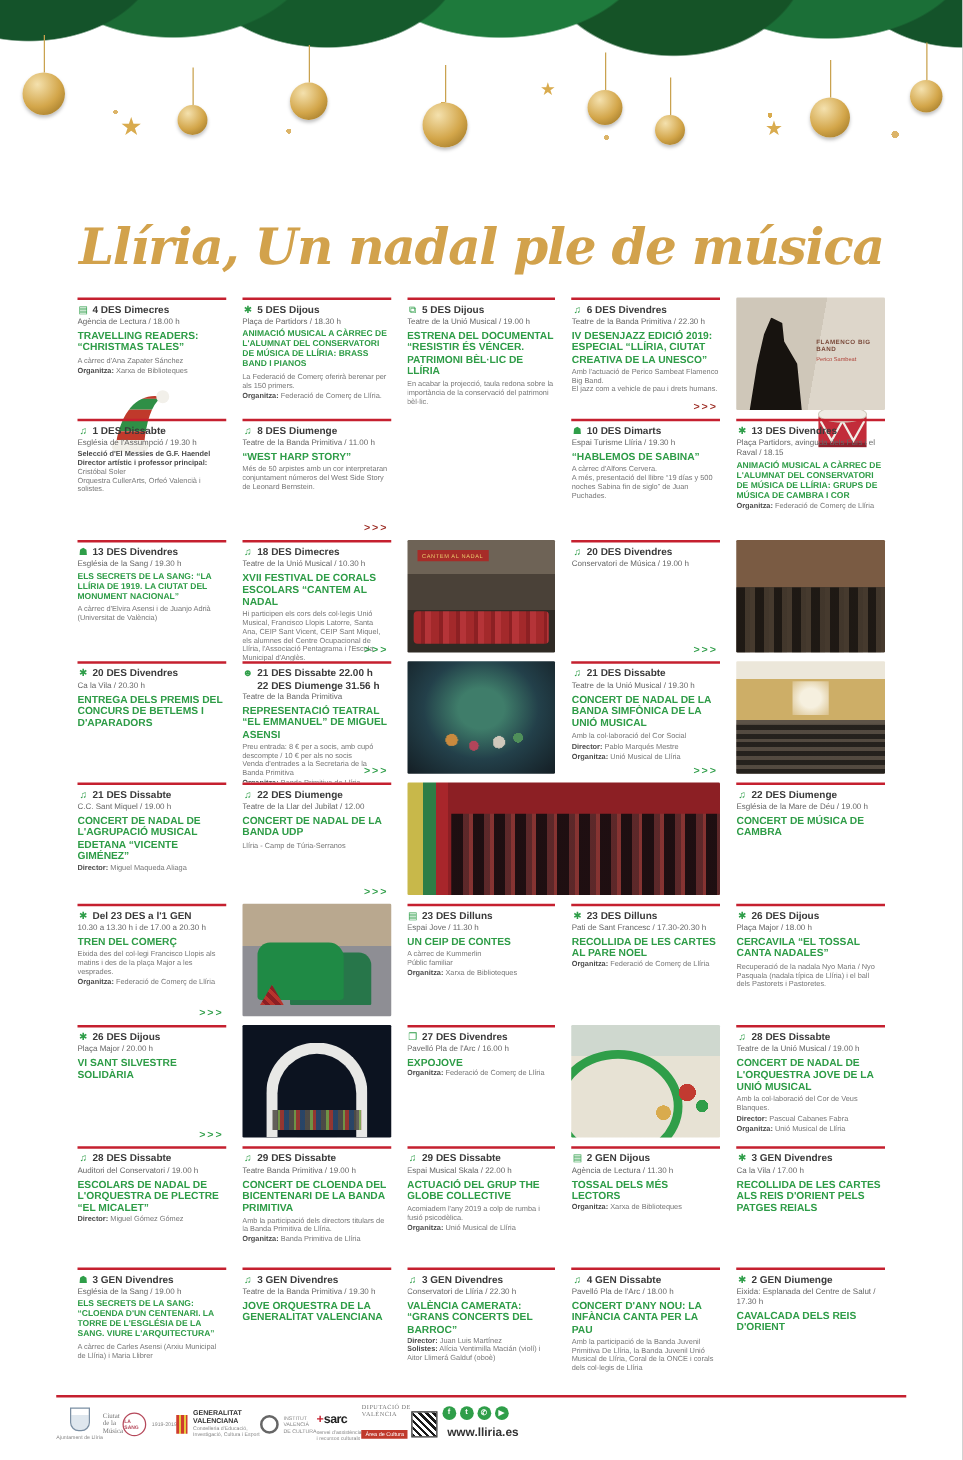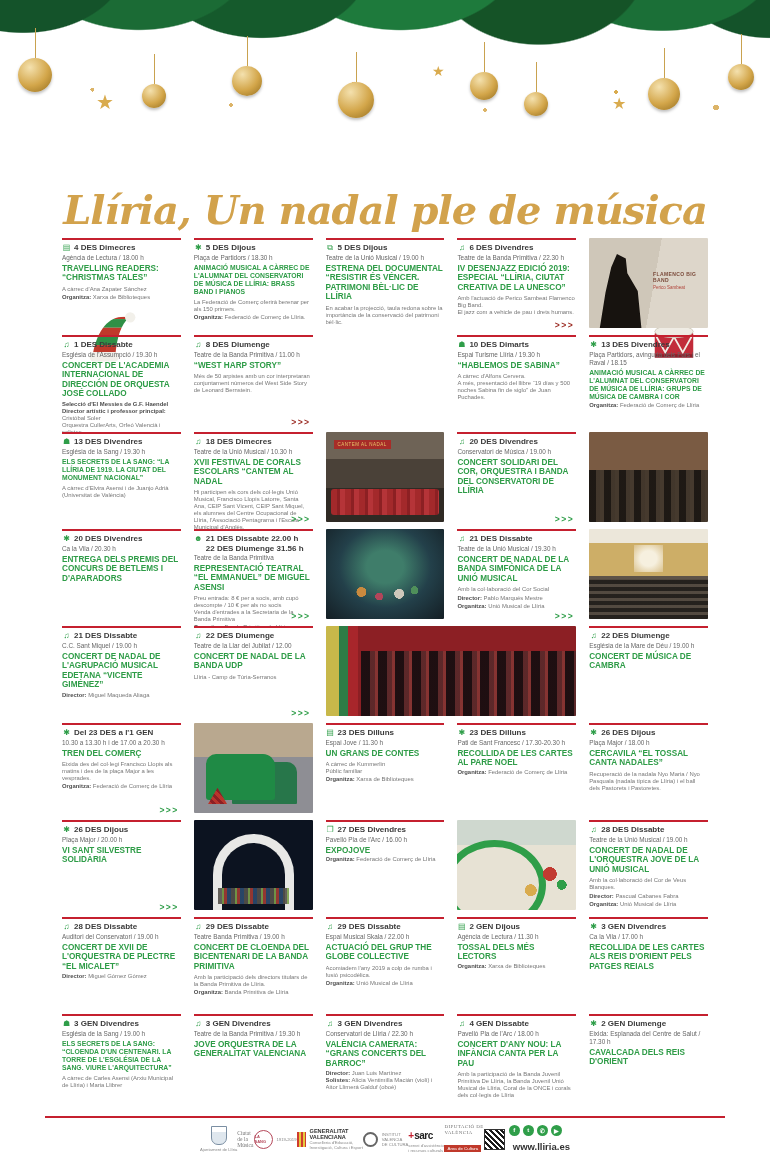--- a/index.html
+++ b/index.html
@@ -26,21 +26,21 @@
   }
   .bauble{position:absolute;border-radius:50%;
     background:radial-gradient(circle at 35% 28%, #f4e1ae, #d3a64a 55%, #9a7323 95%);
     box-shadow:0 2px 3px rgba(0,0,0,.25)}
   .bauble::before{content:"";position:absolute;bottom:100%;left:50%;width:1px;height:30px;background:#c9a24f}
   .star{position:absolute;color:#d9ab4e;font-size:20px;line-height:1}
   .star::before{content:"★"}
 
   
   .title-row{position:absolute;top:148px;left:0;right:0;height:92px;text-align:center}
-  .page-title{margin:16px;font-family:"DejaVu Serif",serif;font-style:italic;font-weight:bold;
+  .page-title{margin:4px;font-family:"DejaVu Serif",serif;font-style:italic;font-weight:bold;
       color:#d2a24c;font-size:40px;line-height:92px;letter-spacing:-1px}
   .hat{position:absolute;left:86px;top:158px}
   .drum{position:absolute;right:68px;top:156px}
 
   
   .grid{position:absolute;left:62px;top:238px;width:646px;display:grid;
         grid-template-columns:repeat(5,1fr);column-gap:13px;grid-auto-rows:97px}
   .event{border-top:2px solid #c5202f;padding:3px 1px 0 0;position:relative;overflow:hidden}
   .ev-head{display:flex;gap:3px;align-items:flex-start}
   .ev-icon{flex:0 0 auto;width:9px;color:#2f9e49;font-size:8px;line-height:10px;text-align:center}
@@ -109,21 +109,21 @@
       border:7px solid #2f9e49;border-radius:50%;background:transparent}
   .photo-expo::after{content:"";position:absolute;inset:0;
       background:radial-gradient(circle 7px at 78% 60%,#c23a31 97%,transparent),
                  radial-gradient(circle 5px at 88% 72%,#2f9e49 97%,transparent),
                  radial-gradient(circle 6px at 62% 78%,#d9ab4e 97%,transparent)}
 
   
   .footer{position:absolute;left:0;right:0;top:1116px;height:52px}
   .footer-rule{position:absolute;top:0;left:45px;right:45px;height:2px;background:#c5202f}
   .logos{position:absolute;top:8px;left:45px;right:45px;display:flex;align-items:center;
-         justify-content:center;color:#8a8a8a}
+         justify-content:flex-start;color:#8a8a8a}
   .logo{display:flex;align-items:center;gap:4px}
   .tiny{font-size:4.2px;line-height:5px}
   .shield{width:14px;height:17px;border:1px solid #7b8fa3;border-radius:0 0 7px 7px;
       background:linear-gradient(#fff 0 30%,#dfe7ee 30% 100%)}
   .lg-aj{flex-direction:column;gap:2px}
   .cm-txt{font-family:"Liberation Serif",serif;font-size:5.5px;line-height:6px;color:#777}
   .sang-circle{width:17px;height:17px;border:1px solid #b5485a;border-radius:50%;
       color:#b5485a;font-size:4px;display:flex;align-items:center;justify-content:center;font-weight:bold}
   .gv-flag{width:9px;height:15px;background:repeating-linear-gradient(90deg,#cf3b2f 0 2px,#e6c93c 2px 4px)}
   .gv-big{font-size:5.6px;font-weight:bold;color:#333;line-height:6.4px}
@@ -256,21 +256,20 @@
       <span class="ev-more red">&gt;&gt;&gt;</span>
     </div>
       <div class="event" style="grid-area: 2 / 1;">
       <div class="ev-head">
         <span class="ev-icon">♫</span>
         <span class="ev-dates">
             <div class="ev-date">1 DES Dissabte</div>
           </span>
       </div>
       <div class="ev-venue">Església de l'Assumpció / 19.30 h</div>
-      <div class="ev-title">CONCERT DE L'ACADEMIA INTERNACIONAL DE DIRECCIÓN DE ORQUESTA JOSÉ COLLADO</div>
 
       <div class="ev-credits">
           <div class="ev-credit"><b>Selecció d'El Messies de G.F. Haendel</b></div>
           <div class="ev-credit"><b>Director artístic i professor principal:</b> Cristóbal Soler</div>
           <div class="ev-credit">Orquestra CullerArts, Orfeó Valencià i solistes.</div>
         </div>
 
     </div>
       <div class="event" style="grid-area: 2 / 2;">
       <div class="ev-head">
@@ -345,21 +344,20 @@
       <span class="ev-more">&gt;&gt;&gt;</span>
     </div>
       <div class="event" style="grid-area: 3 / 4;">
       <div class="ev-head">
         <span class="ev-icon">♫</span>
         <span class="ev-dates">
             <div class="ev-date">20 DES Divendres</div>
           </span>
       </div>
       <div class="ev-venue">Conservatori de Música / 19.00 h</div>
-      <div class="ev-title">CONCERT SOLIDARI DEL COR, ORQUESTRA I BANDA DEL CONSERVATORI DE LLÍRIA</div>
 
       <span class="ev-more">&gt;&gt;&gt;</span>
     </div>
       <div class="event" style="grid-area: 4 / 1;">
       <div class="ev-head">
         <span class="ev-icon">✱</span>
         <span class="ev-dates">
             <div class="ev-date">20 DES Divendres</div>
           </span>
       </div>
@@ -461,21 +459,21 @@
       <span class="ev-more">&gt;&gt;&gt;</span>
     </div>
       <div class="event" style="grid-area: 6 / 3;">
       <div class="ev-head">
         <span class="ev-icon">▤</span>
         <span class="ev-dates">
             <div class="ev-date">23 DES Dilluns</div>
           </span>
       </div>
       <div class="ev-venue">Espai Jove / 11.30 h</div>
-      <div class="ev-title">UN GRANS DE CONTES</div>
+      <div class="ev-title">UN CEIP DE CONTES</div>
       <div class="ev-body">
           <div>A càrrec de Kummerlin</div>
           <div>Públic familiar</div>
         </div>
 
       <div class="ev-org"><b>Organitza:</b> Xarxa de Biblioteques</div>
 
     </div>
       <div class="event" style="grid-area: 6 / 4;">
       <div class="ev-head">
@@ -548,21 +546,21 @@
 
     </div>
       <div class="event" style="grid-area: 8 / 1;">
       <div class="ev-head">
         <span class="ev-icon">♫</span>
         <span class="ev-dates">
             <div class="ev-date">28 DES Dissabte</div>
           </span>
       </div>
       <div class="ev-venue">Auditori del Conservatori / 19.00 h</div>
-      <div class="ev-title">CONCERT DE XVII DE L'ORQUESTRA DE PLECTRE “EL MICALET”</div>
+      <div class="ev-title">ESCOLARS DE NADAL DE L'ORQUESTRA DE PLECTRE “EL MICALET”</div>
 
       <div class="ev-credits">
           <div class="ev-credit"><b>Director:</b> Miguel Gómez Gómez</div>
         </div>
 
     </div>
       <div class="event" style="grid-area: 8 / 2;">
       <div class="ev-head">
         <span class="ev-icon">♫</span>
         <span class="ev-dates">

